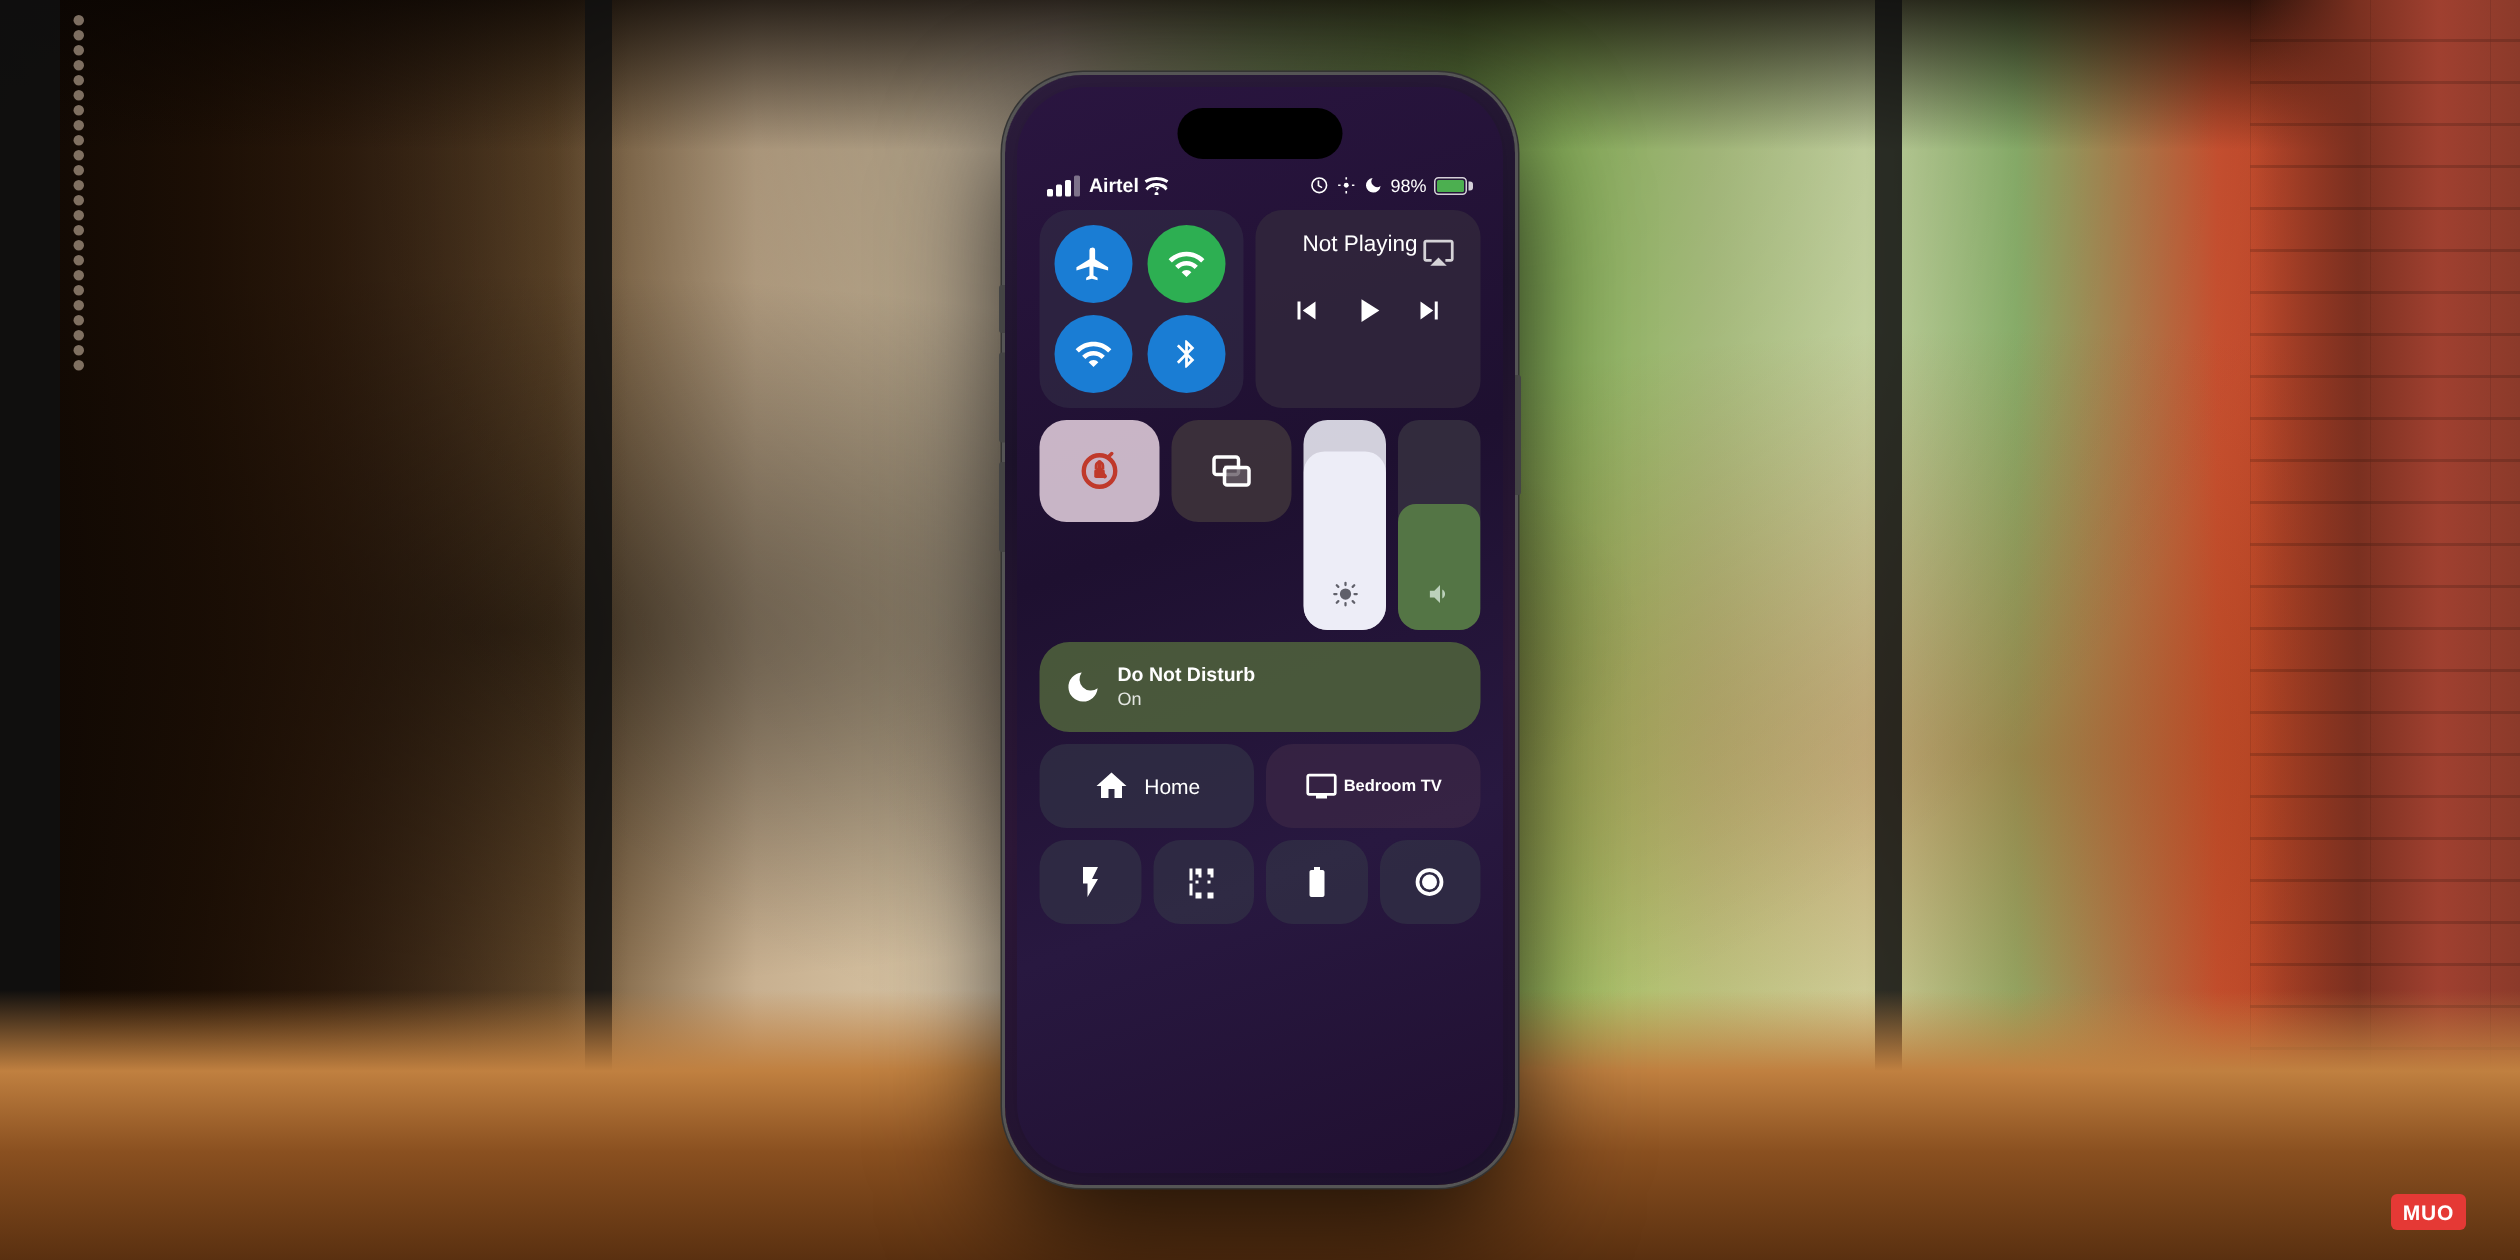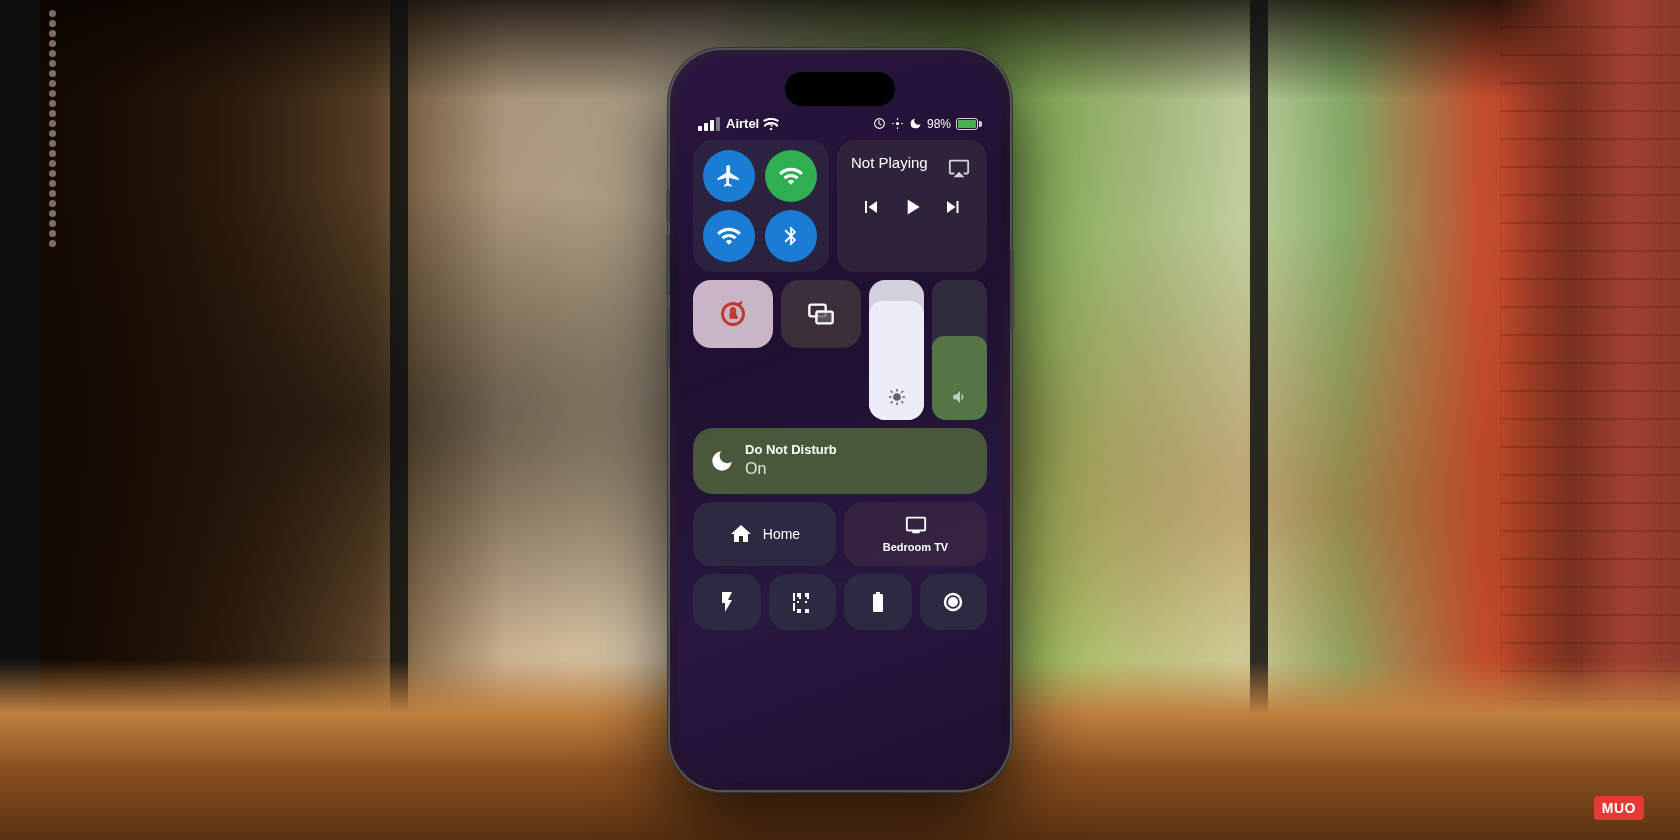--- a/index.html
+++ b/index.html
@@ -238,21 +238,21 @@
       background: rgba(50,40,60,0.8);
       border-radius: 18px;
       padding: 14px;
       display: flex;
       flex-direction: column;
       gap: 8px;
     }
 
     .media-top {
       display: flex;
-      justify-content: space-between;
+      justify-content: flex-end;
       align-items: flex-start;
     }
 
     .not-playing-text {
       color: white;
       font-size: 15px;
       font-weight: 500;
     }
 
     .airplay-icon-btn {
@@ -318,21 +318,21 @@
     .home-tile-text {
       color: white;
       font-size: 14px;
       font-weight: 500;
     }
 
     .bedroom-tv-tile {
       background: rgba(60,40,70,0.7);
       border-radius: 18px;
       display: flex;
-      flex-direction: column;
+      flex-direction: row;
       align-items: center;
       justify-content: center;
       gap: 4px;
       padding: 12px;
       cursor: pointer;
     }
 
     
     .bottom-row {
       display: grid;
@@ -669,21 +669,21 @@
           </div>
         </div>
 
         <div style="margin-bottom:8px;">
           <div class="dnd-tile">
             <svg width="26" height="26" viewBox="0 0 24 24" fill="white">
               <path d="M21 12.79A9 9 0 1111.21 3 7 7 0 0021 12.79z"></path>
             </svg>
             <div class="dnd-text">
               <div>Do Not Disturb</div>
-              <div style="font-weight:400; font-size:16px; opacity:0.85;">On</div>
+              <div style="font-weight:400; font-size:12px; opacity:0.85;">On</div>
             </div>
           </div>
         </div>
 
         <div class="home-row">
           <div class="home-tile">
             <svg width="24" height="24" viewBox="0 0 24 24" fill="white">
               <path d="M10 20v-6h4v6h5v-8h3L12 3 2 12h3v8z"></path>
             </svg>
             <span class="home-tile-text">Home</span>

